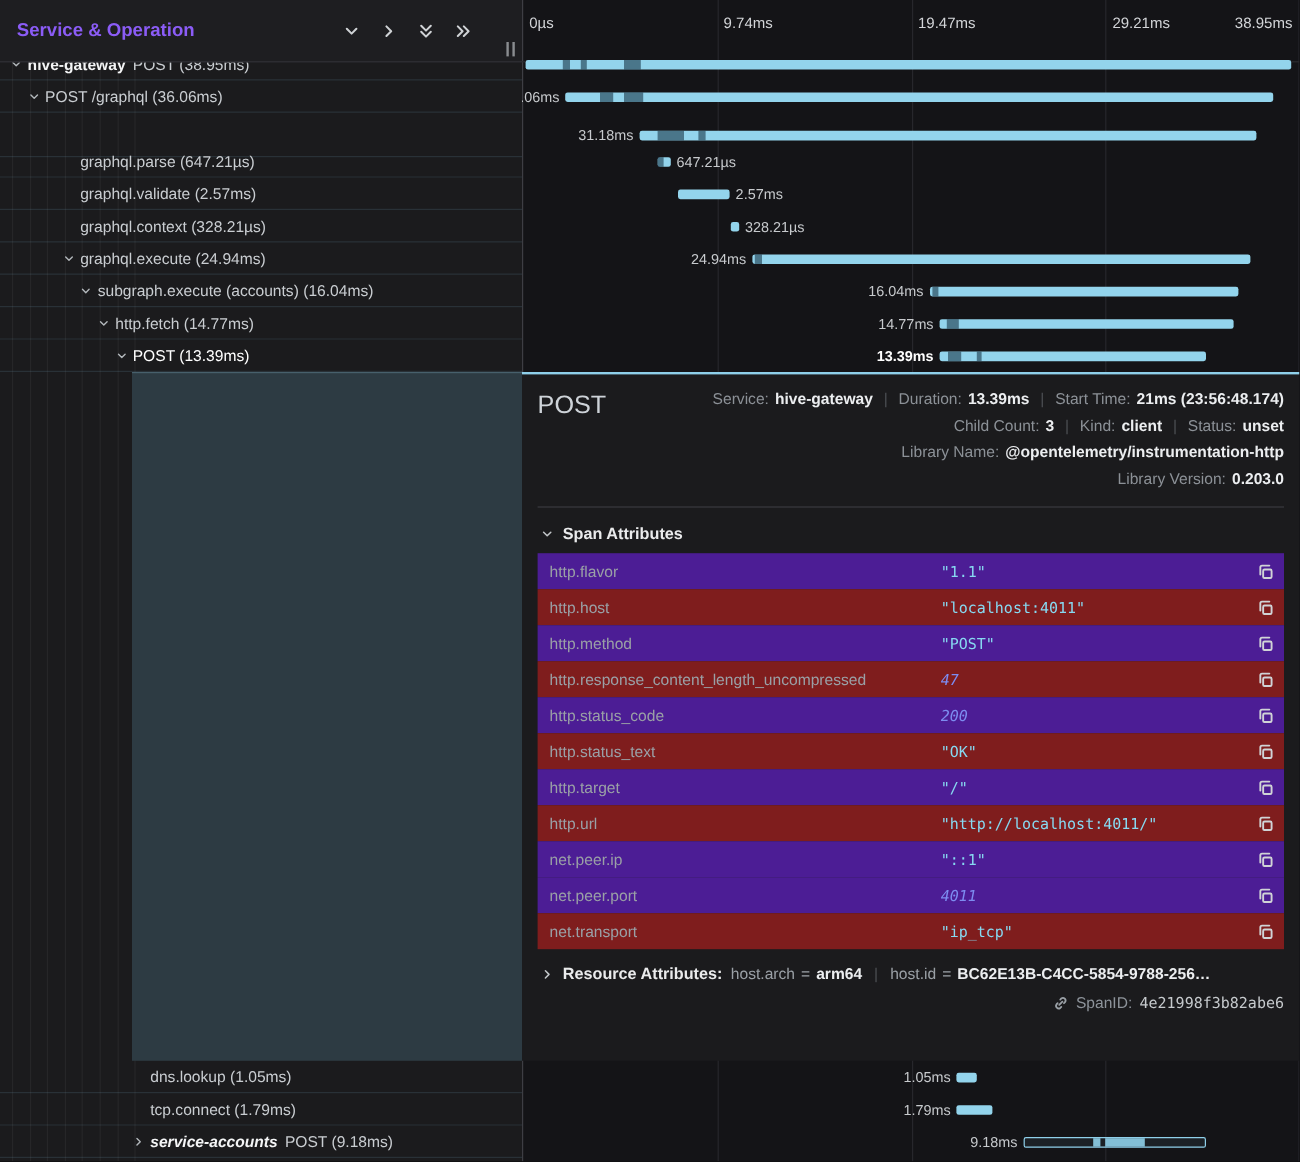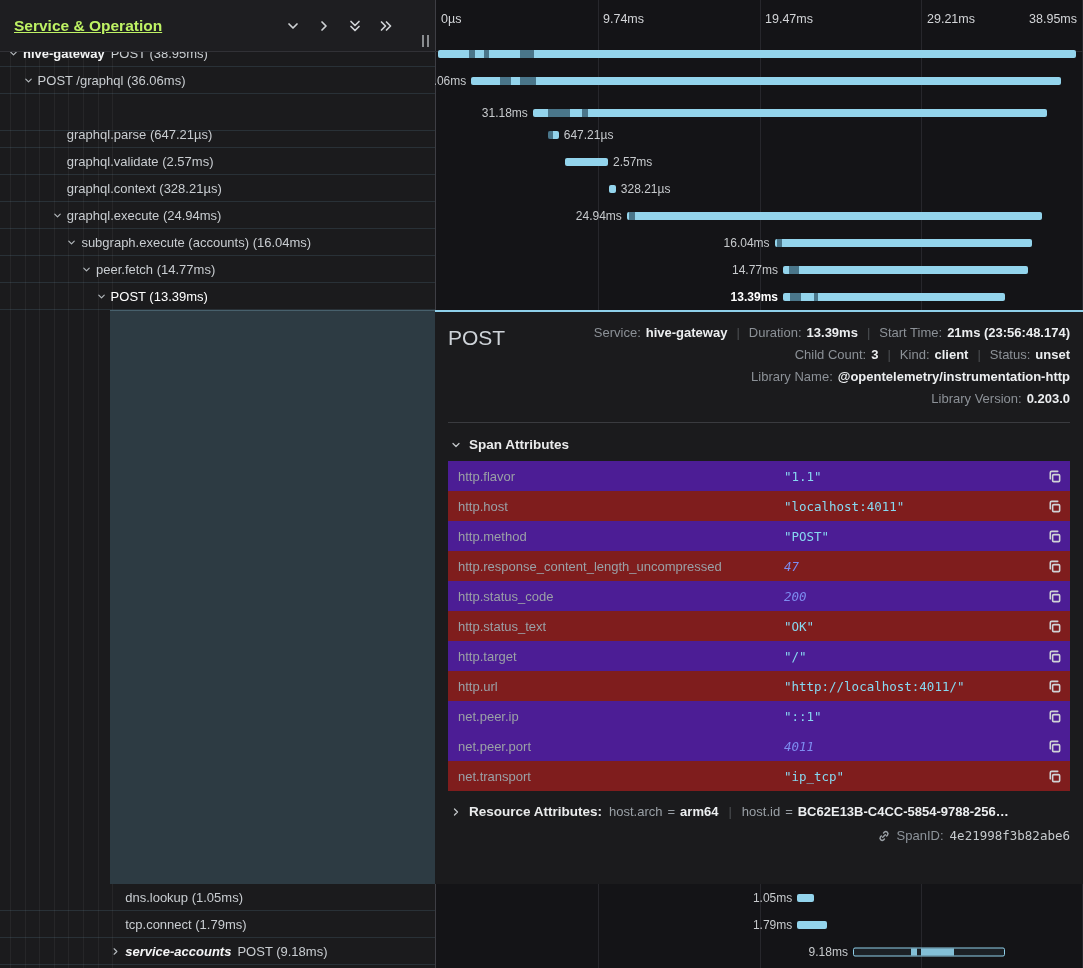--- a/index.html
+++ b/index.html
@@ -13,21 +13,21 @@
   .timeline-bg{position:absolute;left:435px;top:0;right:0;bottom:0;background:#141417;border-left:1px solid #3e3e44;z-index:0;}
   .gridline{position:absolute;top:0;bottom:0;width:1px;background:#27272c;}
   
   .guides{position:absolute;left:0;top:40px;bottom:0;width:435px;z-index:1;pointer-events:none;}
   .guide{position:absolute;top:0;bottom:0;width:1px;background:rgba(255,255,255,0.05);}
   .content{position:relative;z-index:2;}
 
   
   .topbar{display:grid;grid-template-columns:435px 1fr;height:40px;}
   .topbar-left{position:relative;background:#1e1e21;border-bottom:1px solid #313136;display:flex;align-items:center;padding:0 14px;}
-  .title{font-size:15.5px;font-weight:700;color:#bef264;flex:1 1 auto;text-decoration:underline;}
+  .title{font-size:15.5px;font-weight:700;color:#8b5cf6;flex:1 1 auto;}
   .hdr-icons{display:flex;align-items:center;gap:13px;margin-right:26px;}
   .hdr-btn{width:18px;height:18px;display:flex;align-items:center;justify-content:center;color:#cfd2d5;cursor:pointer;}
   .grip{position:absolute;right:6px;bottom:4px;width:7px;height:12px;border-left:2px solid #8a8d90;border-right:2px solid #8a8d90;cursor:col-resize;}
   .ruler{position:relative;border-bottom:1px solid #2c2c30;height:52px;}
   .tick-label{position:absolute;top:12px;font-size:12.5px;color:#d3d5d8;white-space:nowrap;}
 
   
   .srow{display:grid;grid-template-columns:435px 1fr;height:27px;}
   .srow-name{display:flex;align-items:center;border-bottom:1px solid rgba(120,165,195,0.16);overflow:hidden;white-space:nowrap;}
   .expander{width:15px;flex:0 0 15px;display:flex;align-items:center;justify-content:flex-start;color:#b2b7bb;}
@@ -261,21 +261,21 @@
             <span class="bar-label left" style="right: 47.6%;">16.04ms</span>
           </div>
         </div>
         <div class="srow">
           <div class="srow-name" style="padding-left: 81px;">
             <span class="expander">
               <svg width="11" height="11" viewBox="0 0 16 16" fill="none" stroke="currentColor" stroke-width="1.7" stroke-linecap="round" stroke-linejoin="round">
                 <polyline points="4,6 8,10 12,6"></polyline>
               </svg>
             </span>
-            <span class="lbl">peer.fetch (14.77ms)</span>
+            <span class="lbl">http.fetch (14.77ms)</span>
           </div>
           <div class="srow-time">
             <div class="bar" style="left: 53.7%; width: 37.8%;">
               <div class="mark" style="left: 2.5%; width: 4%;"></div>
             </div>
             <span class="bar-label left" style="right: 46.3%;">14.77ms</span>
           </div>
         </div>
         <div class="srow selected">
           <div class="srow-name" style="padding-left: 95.6px;">

